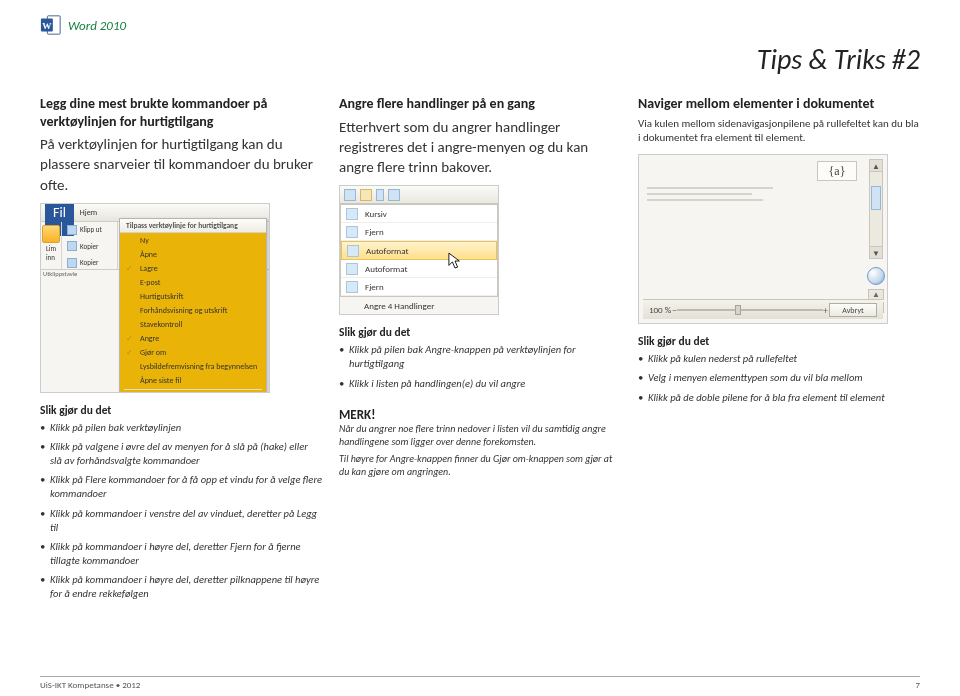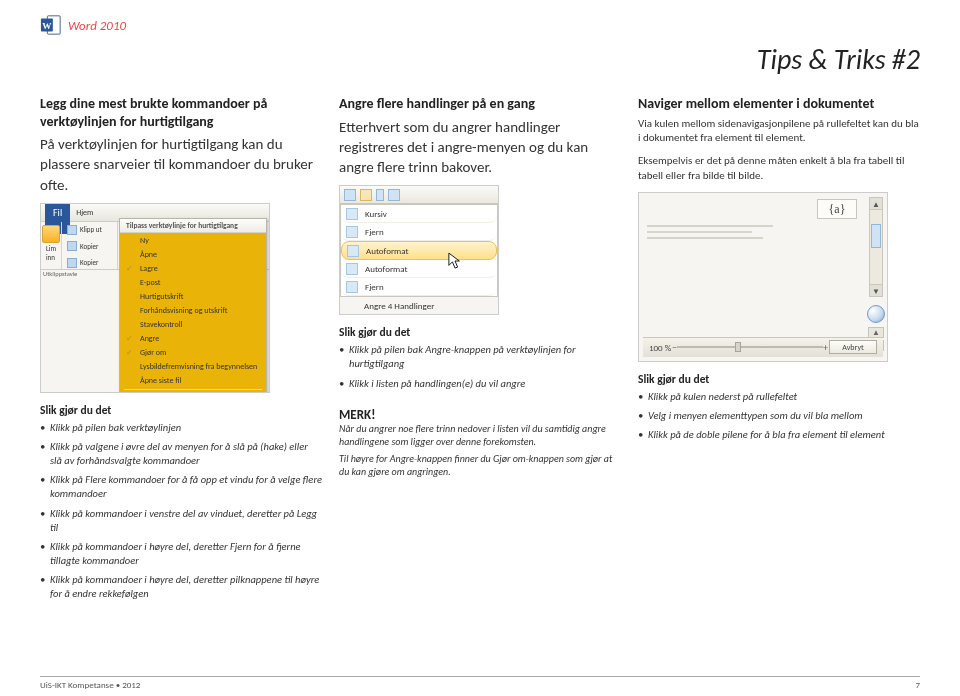--- a/index.html
+++ b/index.html
@@ -8,58 +8,58 @@
     height: 696px;
     font-family: "Segoe UI", Calibri, Arial, sans-serif;
     background: #fff;
     color: #222;
     position: relative;
     padding: 14px 40px 10px 40px;
     overflow: hidden;
   }
   .header-row { display: flex; align-items: center; gap: 6px; margin-bottom: 6px; }
   .word-icon { width: 22px; height: 22px; }
-  .header-app { font-size: 13px; font-style: italic; color: #ef4444; }
+  .header-app { font-size: 13px; font-style: italic; color: #15803d; }
   .page-title { font-size: 28px; font-style: italic; font-weight: 500; text-align: right; margin: 4px 0 18px 0; }
   .columns { display: flex; gap: 17px; }
   .col { flex: 1; }
   .col h3 { font-size: 14px; font-weight: 600; margin-bottom: 4px; line-height: 1.25; }
   .col p.lead { font-size: 15px; line-height: 1.35; margin-bottom: 8px; color: #333; }
   .col p.body { font-size: 11px; line-height: 1.35; margin-bottom: 8px; color: #333; }
   .howto { font-size: 11.5px; font-weight: 600; margin: 10px 0 4px 0; }
   ul.steps { list-style: none; padding-left: 0; }
   ul.steps li { font-size: 10.5px; font-style: italic; line-height: 1.35; margin-bottom: 5px; padding-left: 10px; position: relative; color: #333;}
   ul.steps li::before { content: "•"; position: absolute; left: 0; top: 0; }
   .note-head { font-size: 13px; font-weight: 700; margin-top: 16px; }
   .note-body { font-size: 10px; font-style: italic; line-height: 1.3; color: #333; }
 
   
   .shot { border: 1px solid #ccc; background: #f6f5f1; font-size: 9px; color: #333; }
   .shot1 { width: 230px; height: 190px; position: relative; overflow: hidden; }
   .ribbon-top { height: 18px; background: linear-gradient(#fafaf7,#e8e6de); border-bottom: 1px solid #d0cec4; display:flex; align-items:center; padding-left:4px; gap:6px;}
-  .tab-file { background:#2a579a; color:#fff; padding:15px 8px; font-size:10px;}
+  .tab-file { background:#2a579a; color:#fff; padding:15px 8px; font-size:14px;}
   .tab-ghost { font-size:8px; color:#333; }
   .ribbon-body { height: 48px; display:flex; border-bottom:1px solid #d0cec4;}
   .rb-group { border-right:1px solid #d8d6cc; padding:3px 5px 1px 5px; display:flex; flex-direction:column; justify-content:space-between;}
   .rb-big { display:flex; flex-direction:column; align-items:center; font-size:7px; color:#333;}
   .rb-big .ic { width:18px; height:18px; background:linear-gradient(#ffd77a,#f9b223); border:1px solid #d8a630; border-radius:2px; margin-bottom:1px;}
   .rb-small { font-size:7px; display:flex; align-items:center; gap:3px; }
   .rb-small .sic { width:10px; height:10px; background:#bfd7ef; border:1px solid #8aaed2; }
   .rb-foot { font-size:6.5px; color:#666; text-align:left; padding-left:2px;}
   .dropdown1 { position:absolute; top:14px; left:78px; width:148px; background:#eab308; border:1px solid #b8b6ac; box-shadow:2px 2px 4px rgba(0,0,0,0.2); }
   .dropdown1 .dd-title { background:linear-gradient(#fdfdfb,#eeece4); font-size:7.5px; font-weight:600; color:#555; padding:2px 6px; border-bottom:1px solid #d4d2c8;}
   .dropdown1 .dd-item { font-size:8px; padding:2px 6px 2px 20px; position:relative; border-bottom:0; }
   .dropdown1 .dd-item.chk::before { content:"✓"; position:absolute; left:6px; color:#b88a1a; font-size:8px; }
   .dropdown1 .dd-sep { height:1px; background:#e0ded4; margin:2px 4px;}
 
   .shot2 { width: 160px; margin-bottom: 8px; }
   .shot2 .bar { height:18px; background:linear-gradient(#fafaf7,#eae8df); border-bottom:1px solid #c9c7bd; display:flex; align-items:center; gap:4px; padding-left:4px;}
   .shot2 .bar .bic { width:12px; height:12px; background:#cfe3f5; border:1px solid #97b7d6;}
   .shot2 .menu { background:#fff; border:1px solid #c9c7bd;}
-  .shot2 .mi { padding:3px 8px 3px 24px; font-size:9px; position:relative; border-bottom:1px solid #f0eee6;border-radius:8px;}
+  .shot2 .mi { padding:3px 8px 3px 24px; font-size:9px; position:relative; border-bottom:1px solid #f0eee6;}
   .shot2 .mi.sel { background:linear-gradient(#fff3ce,#ffe08a); border:1px solid #e8c25a; }
   .shot2 .mi .mic { position:absolute; left:5px; top:3px; width:12px; height:12px; background:#d7e8f7; border:1px solid #a9c6e1;}
   .shot2 .foot { padding:3px 8px 3px 24px; font-size:9px; background:#f6f5f1;}
   .cursor2 { position:absolute; width:14px; height:18px; pointer-events:none; }
 
   .shot3 { width: 250px; height: 170px; position:relative; overflow:hidden;}
   .shot3 .scroll { position:absolute; right:4px; top:4px; width:14px; height:100px; background:#eceadf; border:1px solid #c9c7bd;}
   .shot3 .scroll .thumb { margin:14px 1px 0 1px; height:24px; background:#cfe3f5; border:1px solid #97b7d6;}
   .shot3 .scroll .arrow { height:12px; background:#e2e0d6; border-bottom:1px solid #c9c7bd; text-align:center; line-height:12px; font-size:8px; color:#555;}
   .shot3 .scroll .arrow.bot { position:absolute; bottom:0; left:0; right:0; border-top:1px solid #c9c7bd; border-bottom:none;}
@@ -189,21 +189,20 @@
       </ul>
 
     <div class="note-head">MERK!</div>
     <p class="note-body">Når du angrer noe flere trinn nedover i listen vil du samtidig angre handlingene som ligger over denne forekomsten.</p>
     <p class="note-body" style="margin-top:4px;">Til høyre for Angre-knappen finner du Gjør om-knappen som gjør at du kan gjøre om angringen.</p>
   </div>
 
   <div class="col">
     <h3>Naviger mellom elementer i dokumentet</h3>
     <p class="body">Via kulen mellom sidenavigasjonpilene på rullefeltet kan du bla i dokumentet fra element til element.</p>
-    <p class="body">Eksempelvis er det på denne måten enkelt å bla fra tabell til tabell eller fra bilde til bilde.</p>
 
     <div class="shot shot3">
       <div class="braces">{a}</div>
       <div class="corner-lines">
         <div class="ln"></div>
           <div class="ln" style="width:50%;"></div>
           <div class="ln" style="width:55%;"></div>
       </div>
       <div class="scroll">
         <div class="arrow">▲</div>

